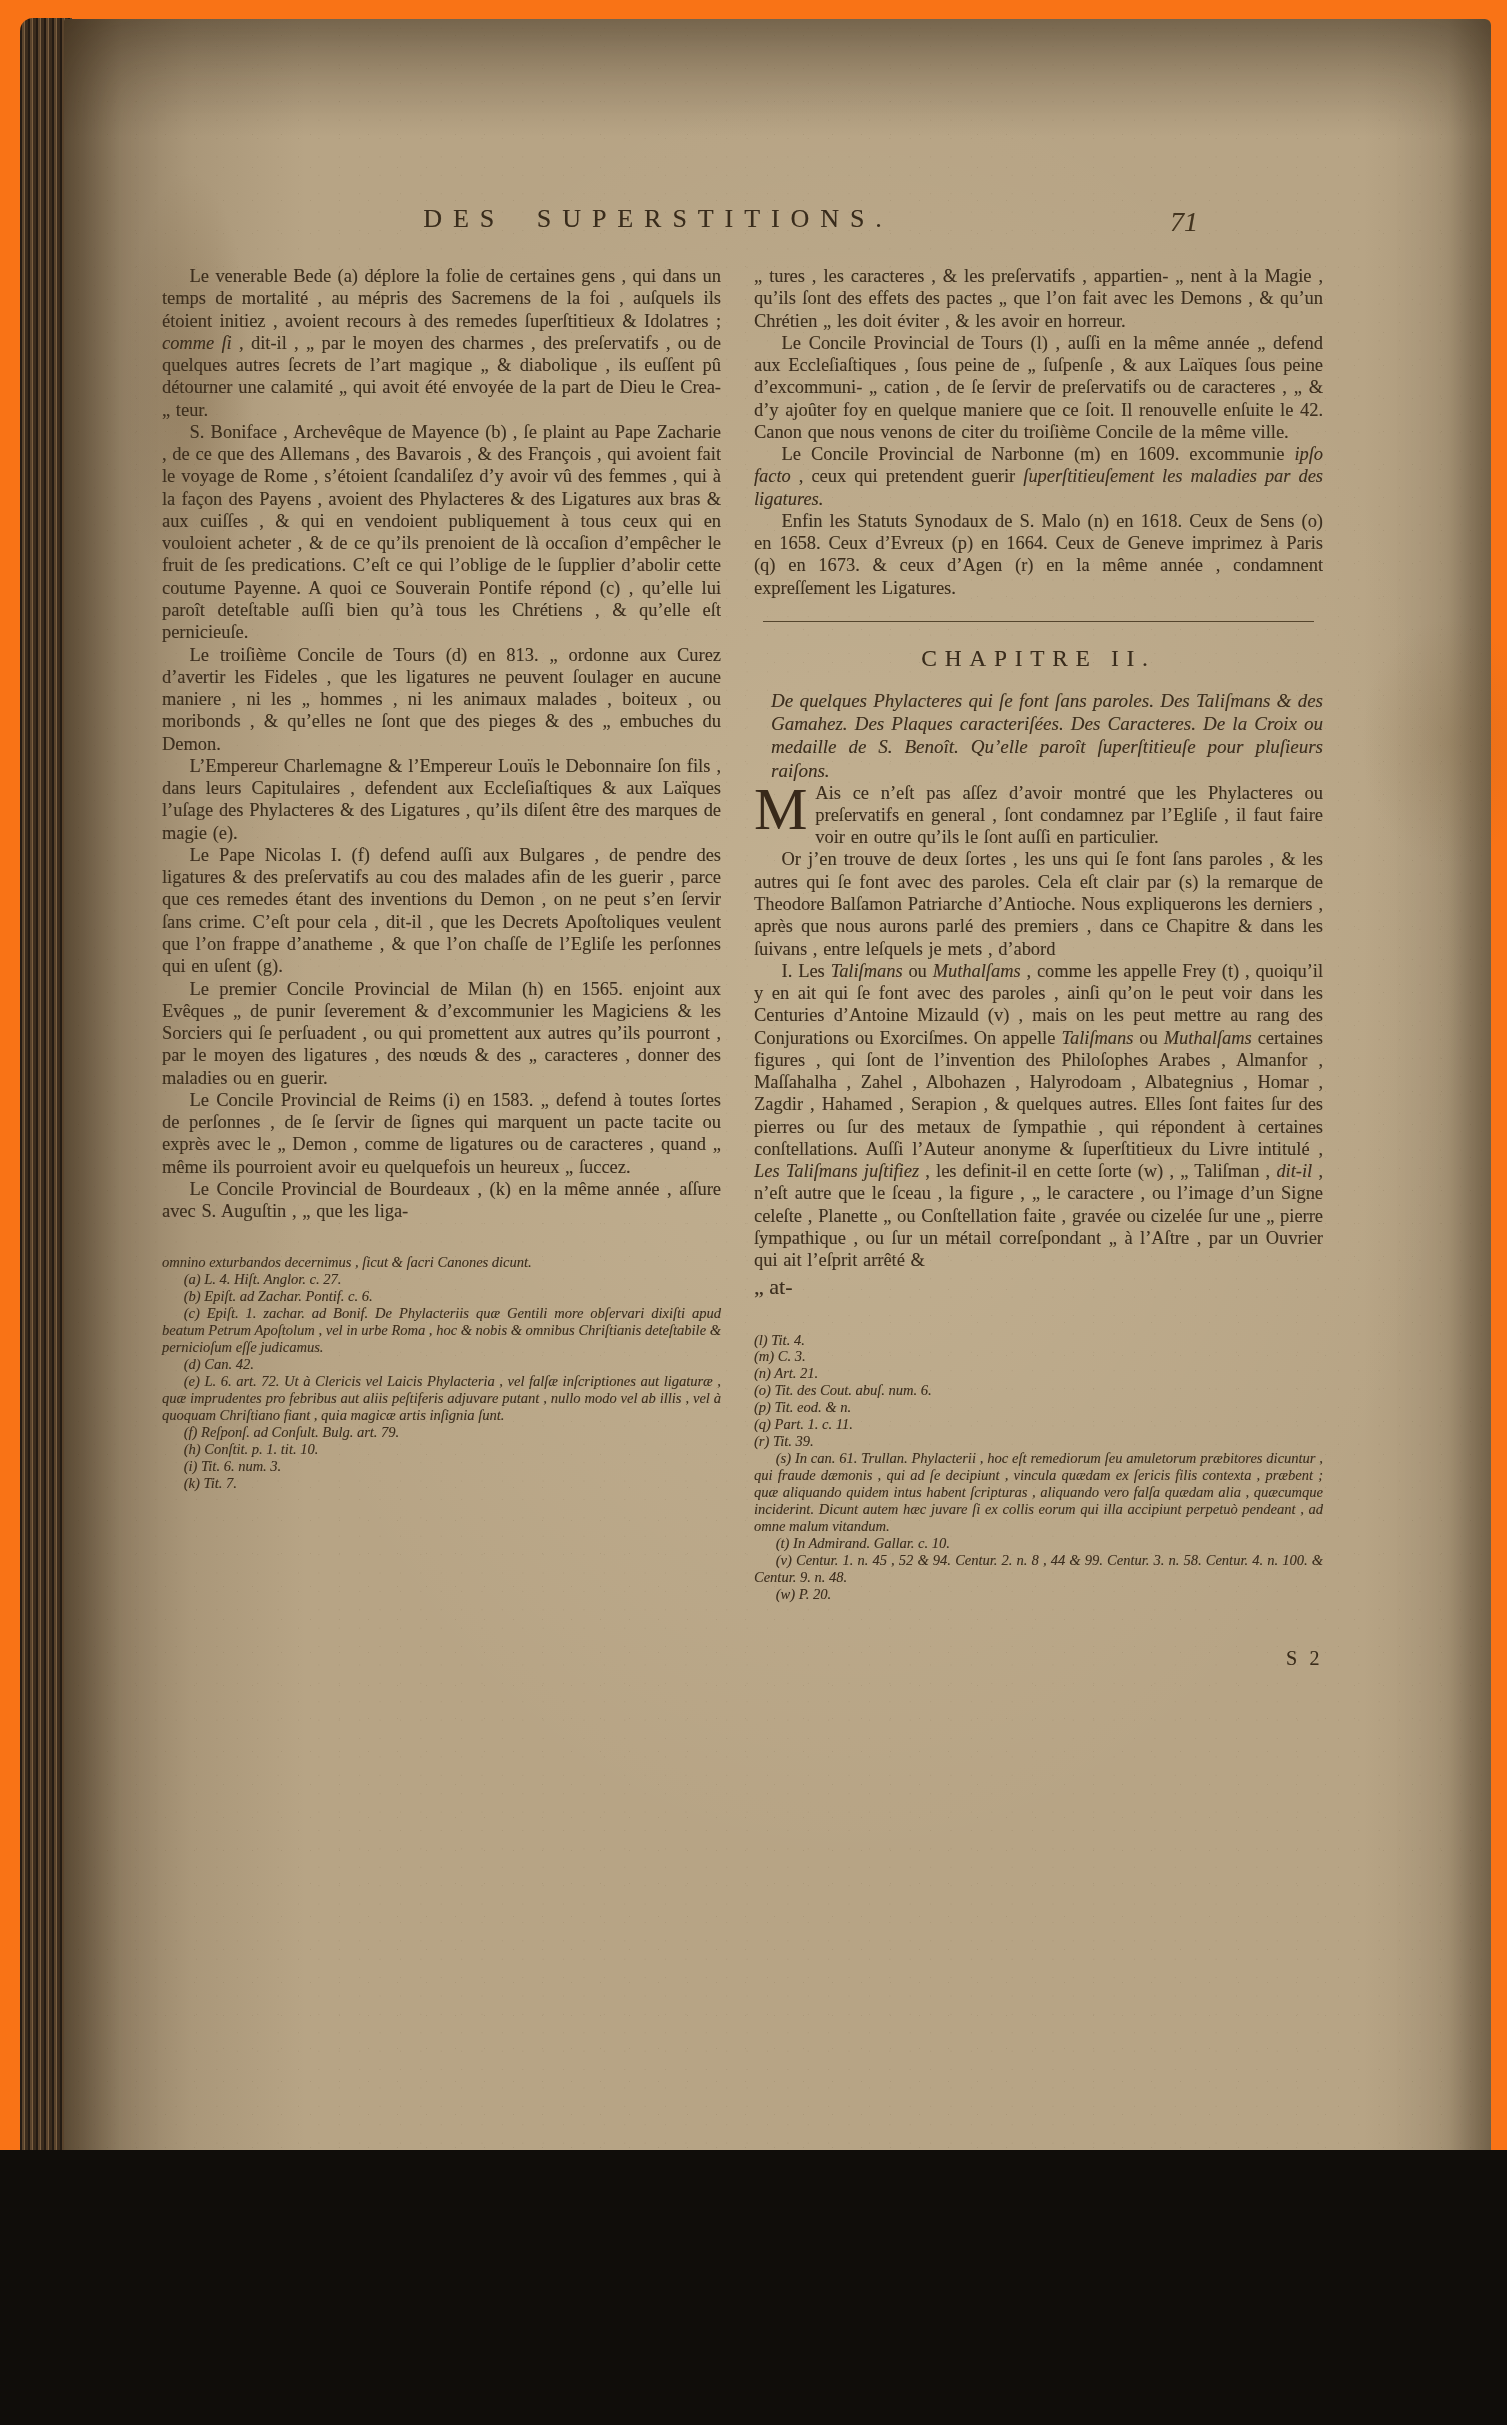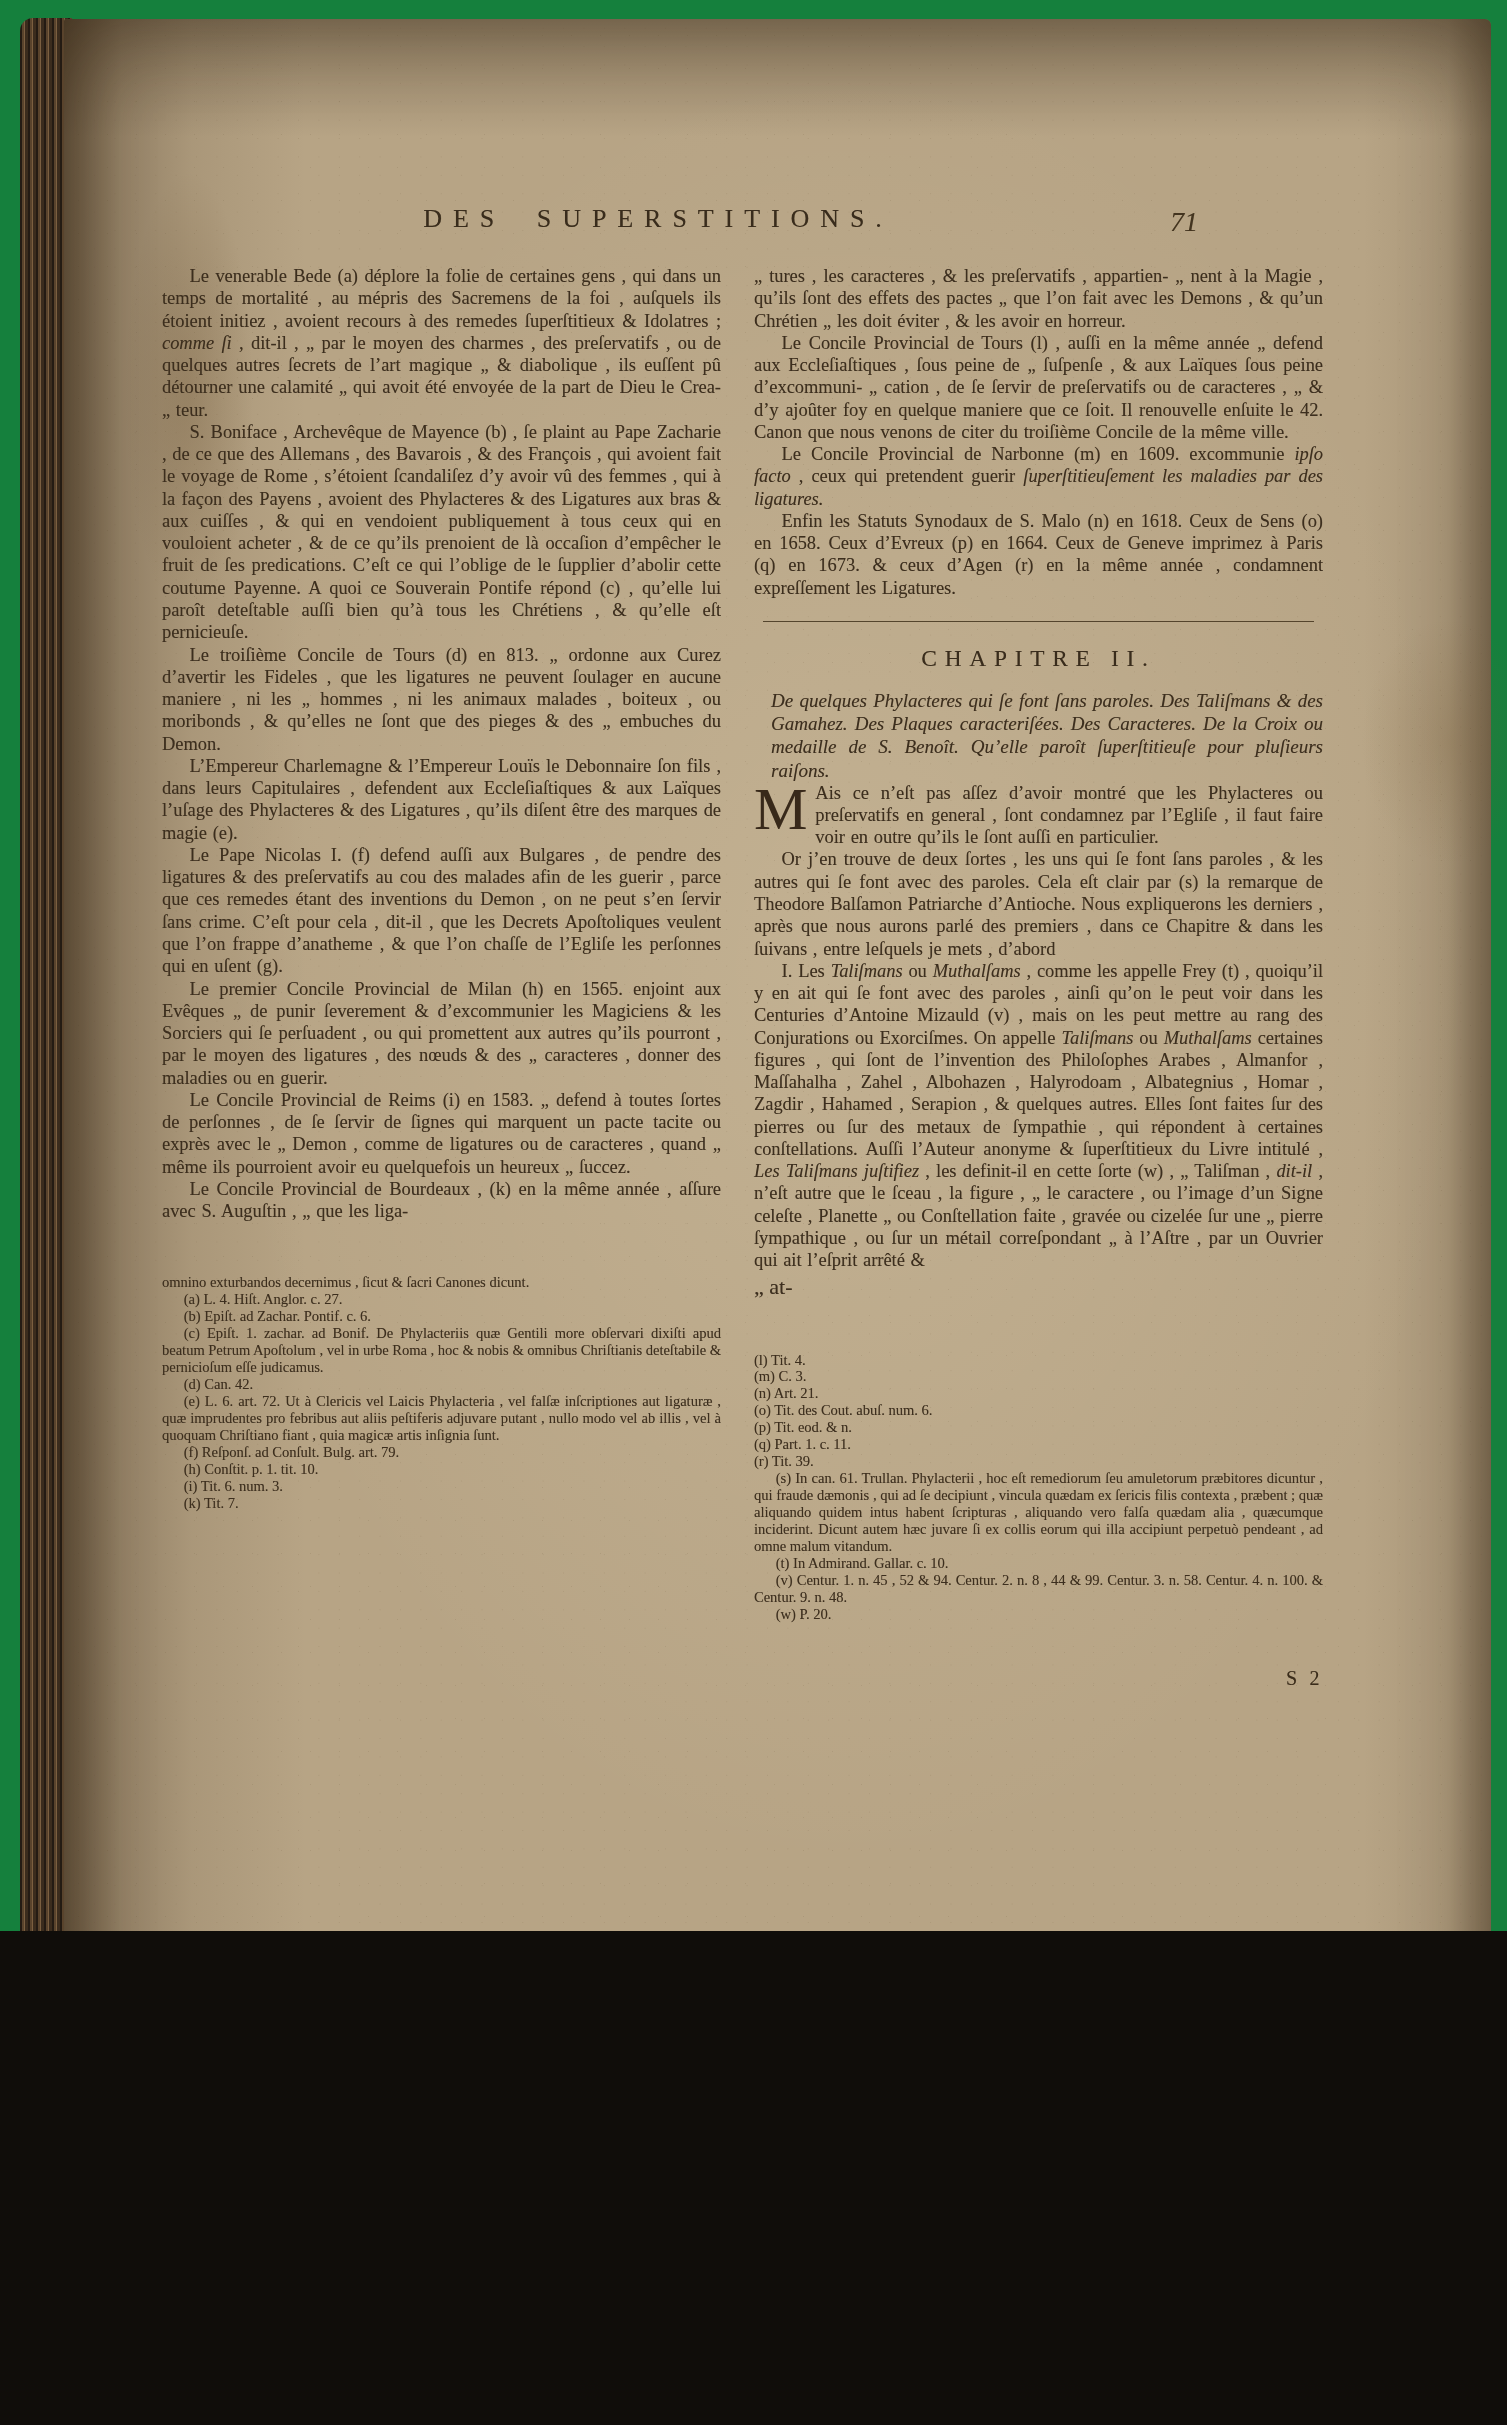--- a/index.html
+++ b/index.html
@@ -1,16 +1,16 @@
 <!DOCTYPE html>
 <html style="font-size:8px"><head>
 <meta charset="utf-8">
 <style>
   html,body{margin:0;padding:0;background:#100d0a;}
-  .photo{position:relative;width:1507px;height:1931px;background:#15803d;overflow:hidden;
+  .photo{position:relative;width:1507px;height:2150px;background:#f97316;overflow:hidden;
          font-family:"Liberation Serif","DejaVu Serif",serif;}
   
   .page-stack{position:absolute;left:20px;top:18px;width:52px;height:2374px;
     background:repeating-linear-gradient(90deg,#241b13 0 2px,#59432c 2px 4px,#7b5f40 4px 5.5px,#3b2c1d 5.5px 8px);
     border-radius:13px 0 0 13px;filter:blur(0.7px);}
   .page{position:absolute;left:64px;top:19px;width:1427px;height:2367px;border-radius:2px 6px 6px 3px;
     background:
       radial-gradient(ellipse 897px 1296px at 55% 40%, rgba(255,244,214,0.16), rgba(255,244,214,0) 70%),
       linear-gradient(90deg, rgba(55,38,20,0.60) 0%, rgba(55,38,20,0.28) 4%, rgba(55,38,20,0.10) 9%, rgba(0,0,0,0) 17%),
       linear-gradient(270deg, rgba(61,44,24,0.38) 0%, rgba(61,44,24,0.10) 3%, rgba(0,0,0,0) 9%),
@@ -32,21 +32,21 @@
   .header{position:relative;height:43px;margin-bottom:18px;}
   .header .title{position:absolute;left:0;right:169px;text-align:center;font-size:26px;
     letter-spacing:0.42em;word-spacing:0.55em;color:#392c1c;}
   .header .folio{position:absolute;right:125px;top:2px;font-size:28px;font-style:italic;color:#43341f;}
 
   .cols{display:grid;grid-template-columns:559px 569px;column-gap:33px;}
   .col p{margin:0;}
   .para{font-size:18.4px;line-height:1.21;text-align:justify;word-spacing:0.06em;}
   .indent{text-indent:1.5em;}
   .it{font-style:italic;}
-  .fn-block{margin-top:52px;}
+  .fn-block{margin-top:32px;font-style:italic;}
   .fnote{font-size:14.5px;line-height:1.17;text-align:justify;}
   .rule{border-top:1.5px solid rgba(66,50,28,0.85);width:97%;margin:22px auto 0 auto;height:0;}
   .chapter-heading{text-align:center;font-size:23.4px;letter-spacing:0.33em;margin:23px 0 17px 0;color:#392c1c;}
   .chapter-summary{font-style:italic;font-size:19px;line-height:1.22;text-align:justify;padding-left:17px;margin-bottom:19px;}
   .dropcap{float:left;font-size:60px;line-height:0.78;padding:4px 8px 0 0;color:#38291a;}
   .catchword{text-align:left;padding-right:1.2em;font-size:22px;margin-top:2px;}
   .signature{text-align:right;font-size:20px;margin-top:44px;letter-spacing:0.18em;color:#3a2c1b;}
 </style>
 </head>
 <body>

